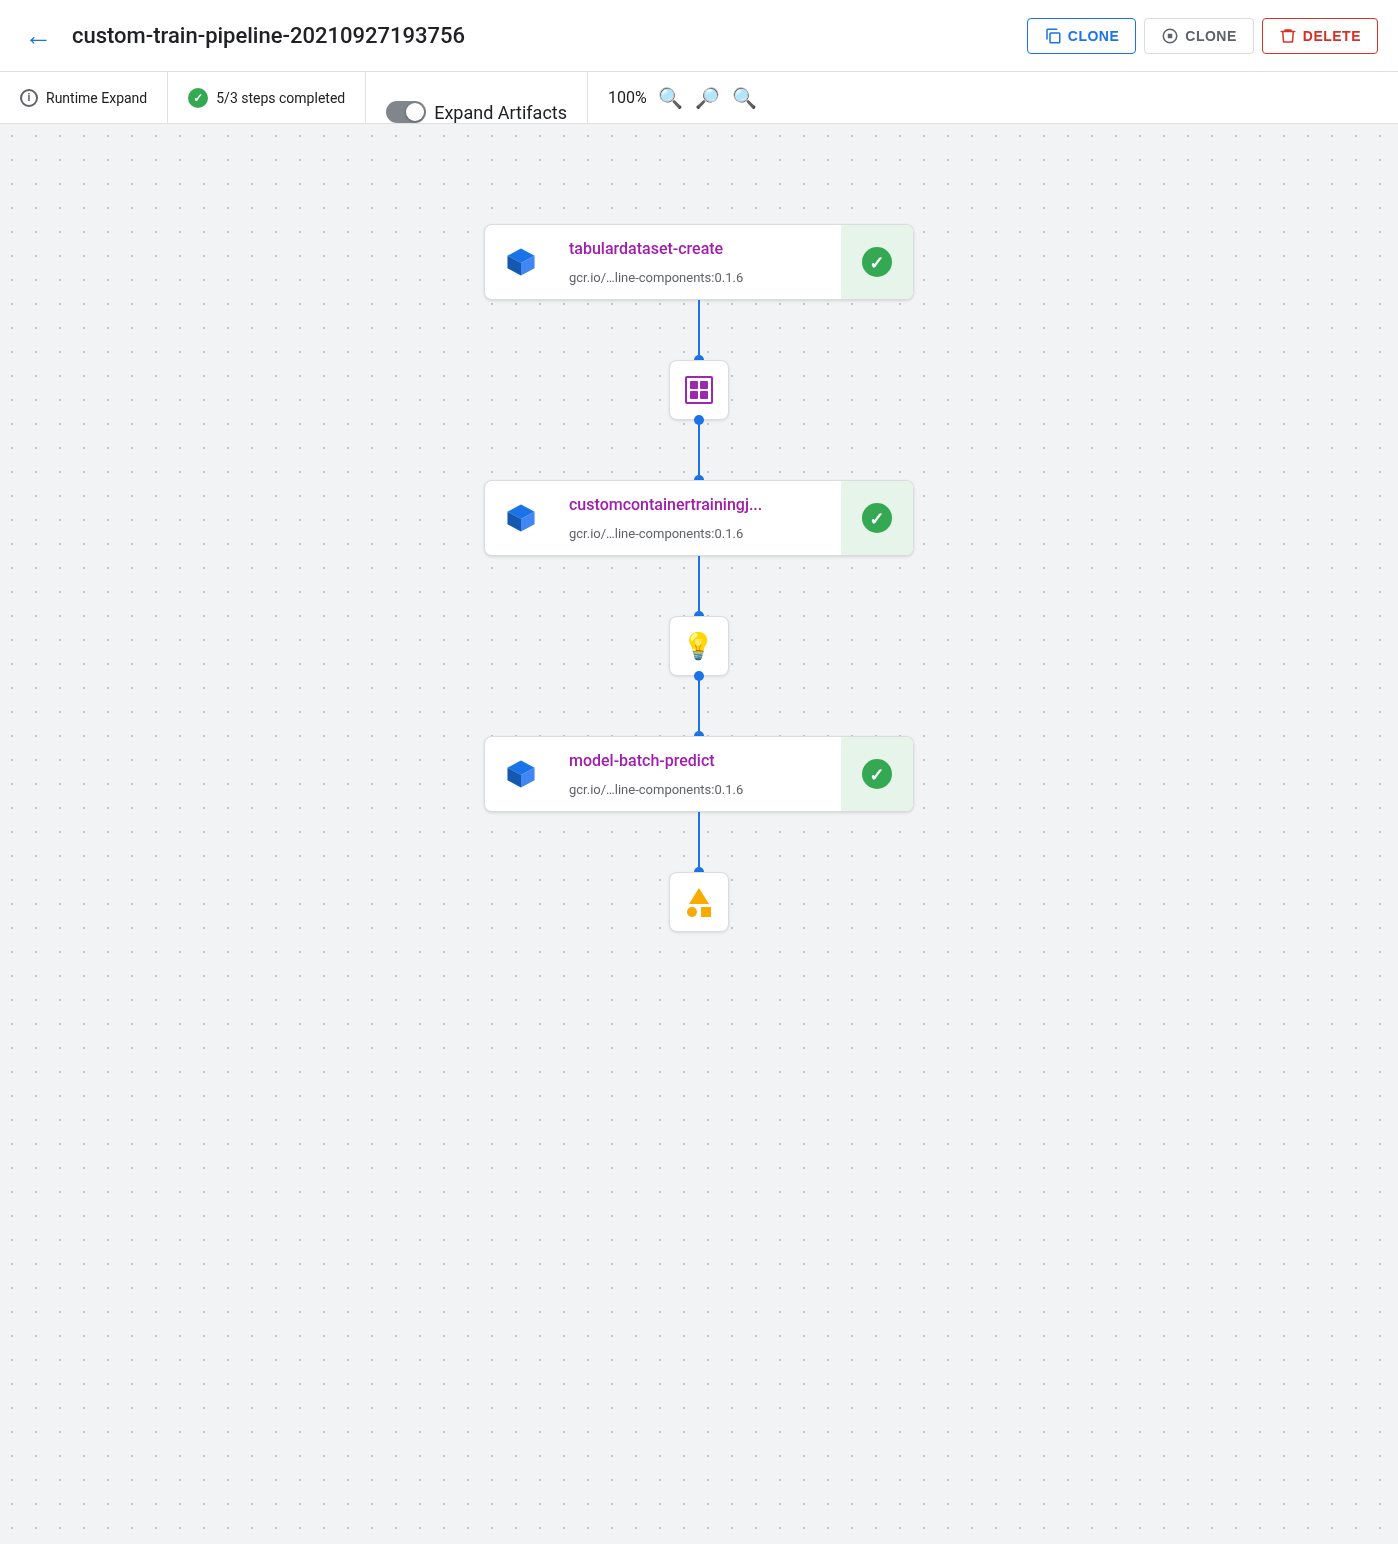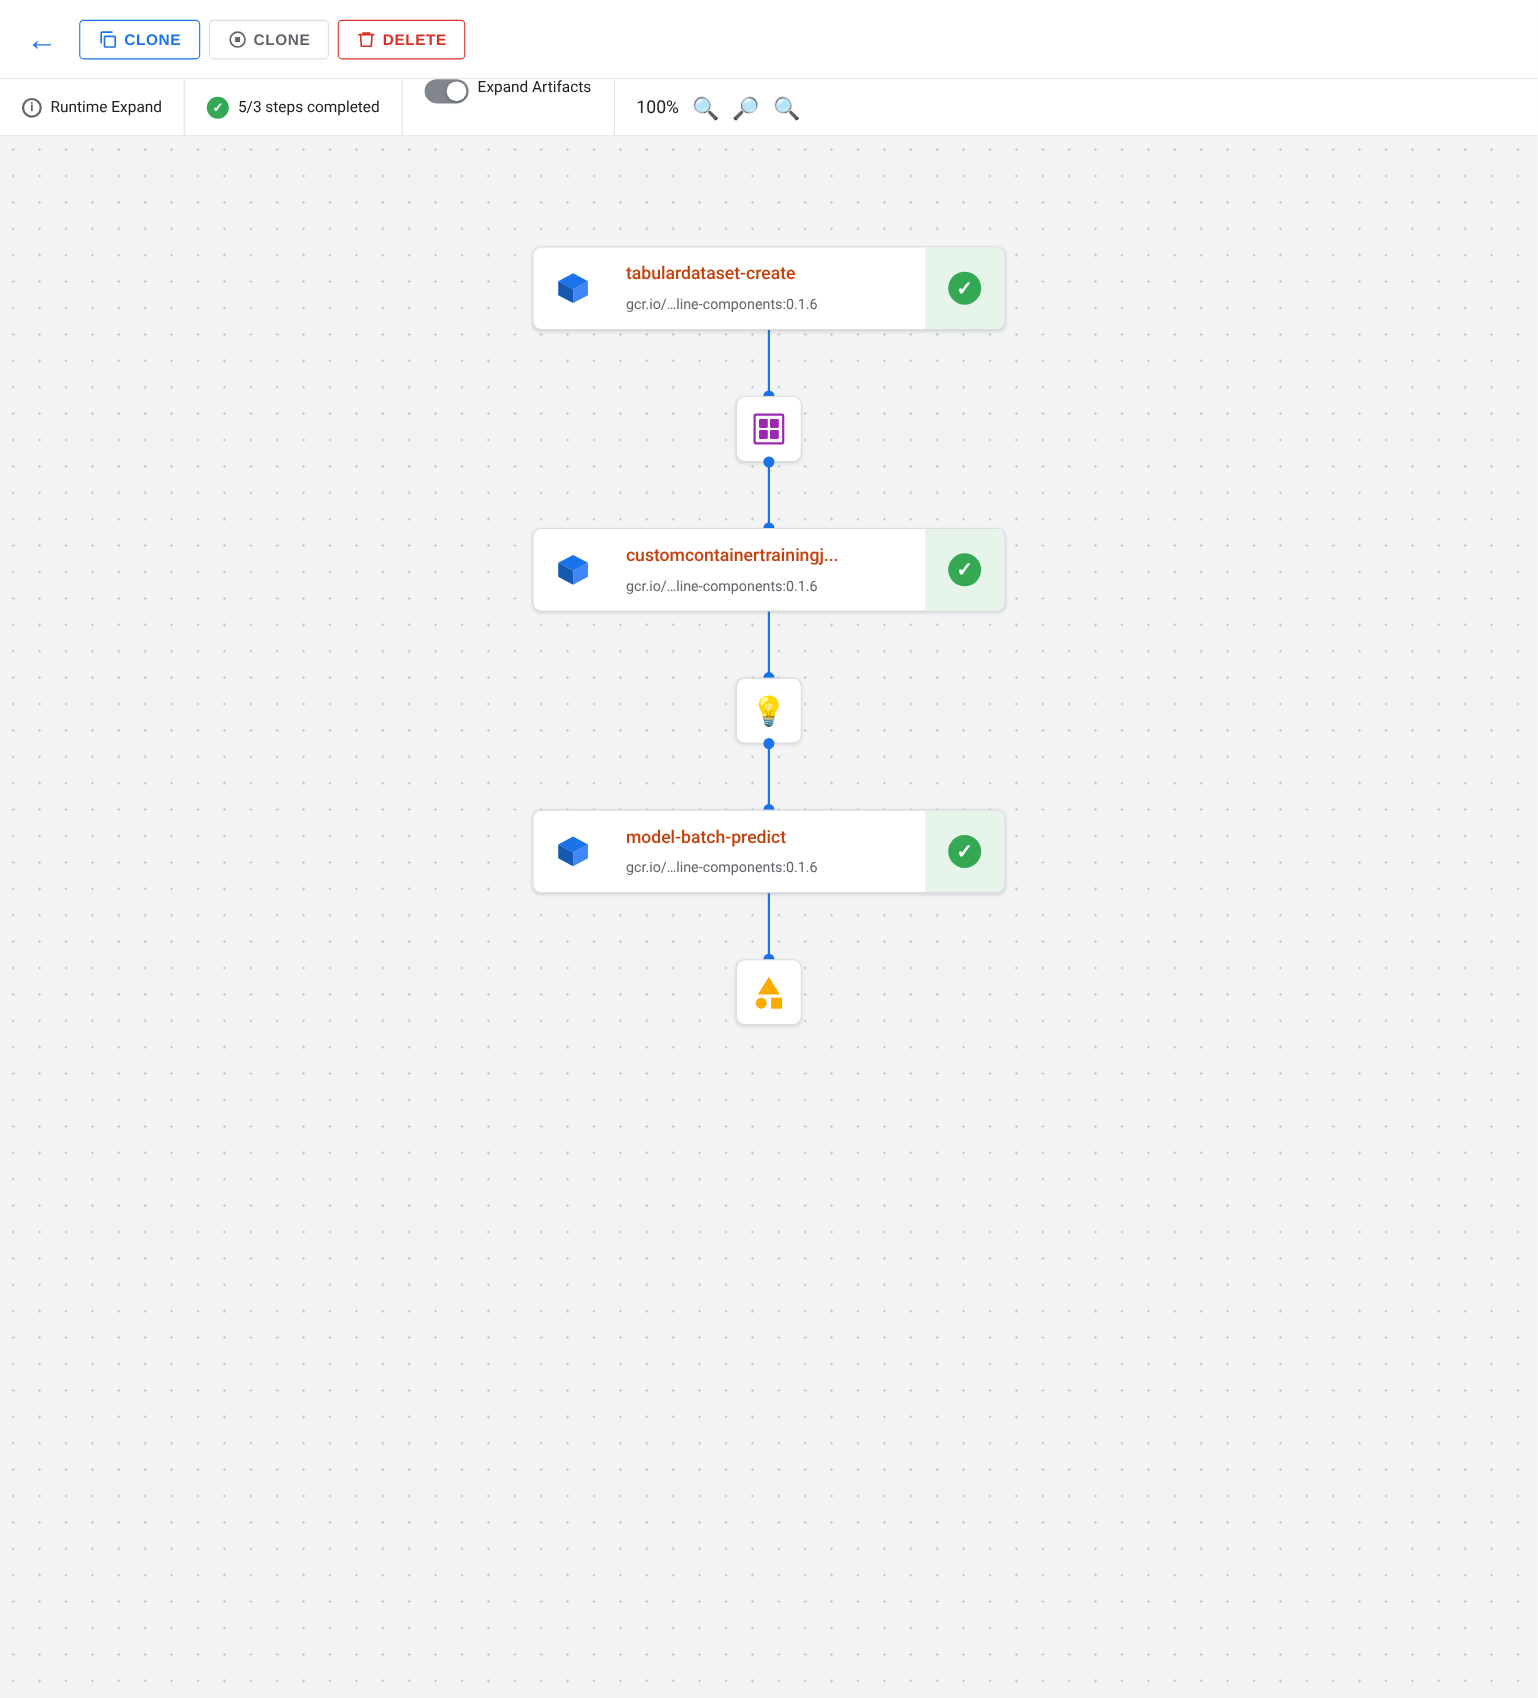--- a/index.html
+++ b/index.html
@@ -108,26 +108,26 @@
       content: '✓';
       color: white;
       font-size: 12px;
       font-weight: bold;
     }
     .steps-text { color: #202124; font-size: 14px; }
 
     
     .toggle-wrap {
       display: flex;
-      align-items: flex-start;
+      align-items: flex-end;
       gap: 8px;
       padding: 0 20px;
       border-right: 1px solid #e0e0e0;
       height: 100%;
-      font-size: 14px;
+      font-size: 18px;
       color: #202124;
     }
     .toggle {
       width: 40px;
       height: 22px;
       background: #80868b;
       border-radius: 11px;
       position: relative;
       cursor: pointer;
     }
@@ -204,21 +204,21 @@
       justify-content: center;
       flex-shrink: 0;
     }
     .node-content {
       flex: 1;
       padding: 8px 12px;
     }
     .node-name {
       font-size: 16px;
       font-weight: 500;
-      color: #c2410c;
+      color: #a21caf;
     }
     .node-sub {
       font-size: 13px;
       color: #5f6368;
       margin-top: 12px;
     }
     .node-status {
       width: 72px;
       height: 100%;
       display: flex;
@@ -324,20 +324,21 @@
     }
 
     
     .cube-svg { width: 36px; height: 36px; }
   </style>
 </head>
 <body>
 
 <header class="header">
   <a class="back-btn">←</a>
+  <span class="page-title">custom-train-pipeline-20210927193756</span>
   <div class="header-actions">
     <button class="header-btn clone">
       <svg width="18" height="18" viewBox="0 0 24 24" fill="none">
         <rect x="8" y="8" width="13" height="13" rx="1" stroke="#1a73e8" stroke-width="2" fill="none"></rect>
         <path d="M4 16V4a1 1 0 0 1 1-1h12" stroke="#1a73e8" stroke-width="2" stroke-linecap="round"></path>
       </svg>
       <span>CLONE</span>
     </button>
     <button class="header-btn stop">
       <svg width="18" height="18" viewBox="0 0 24 24">

